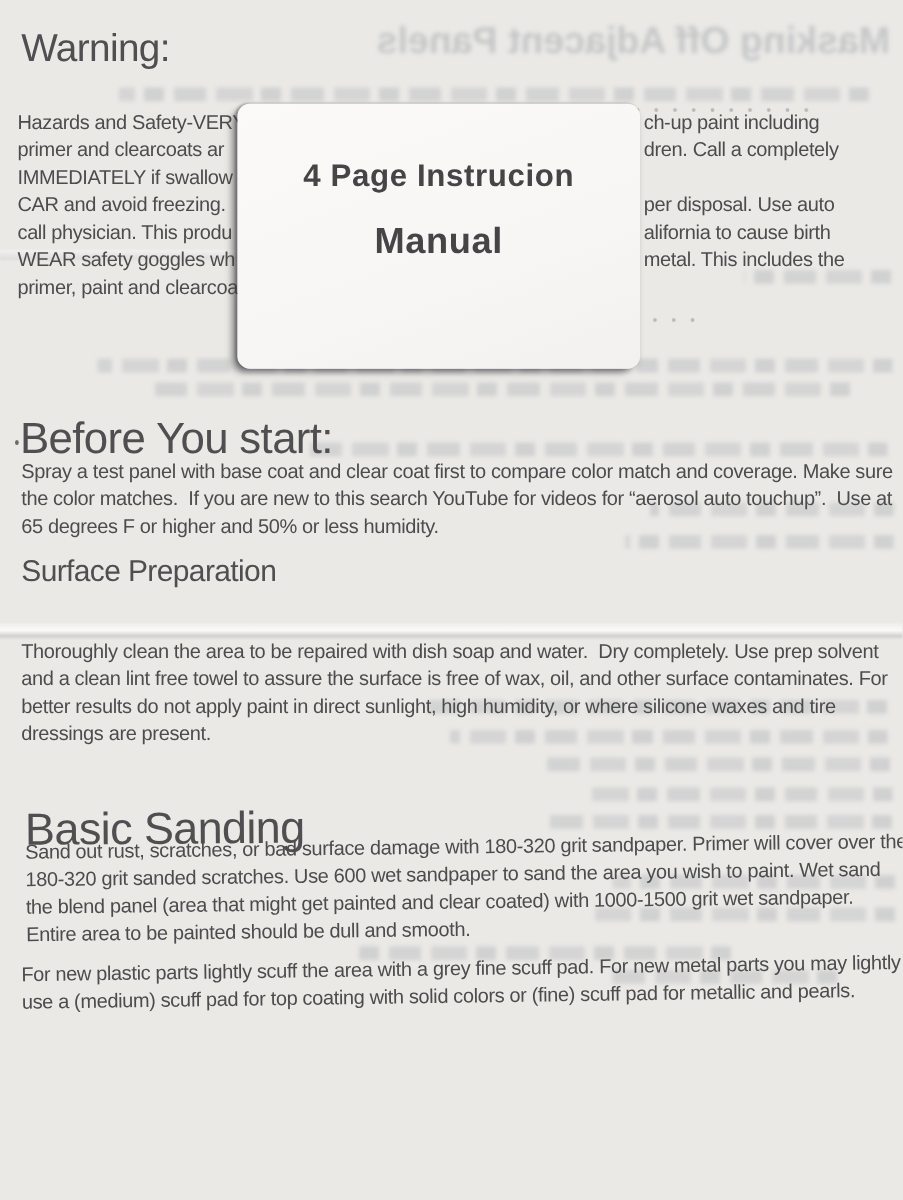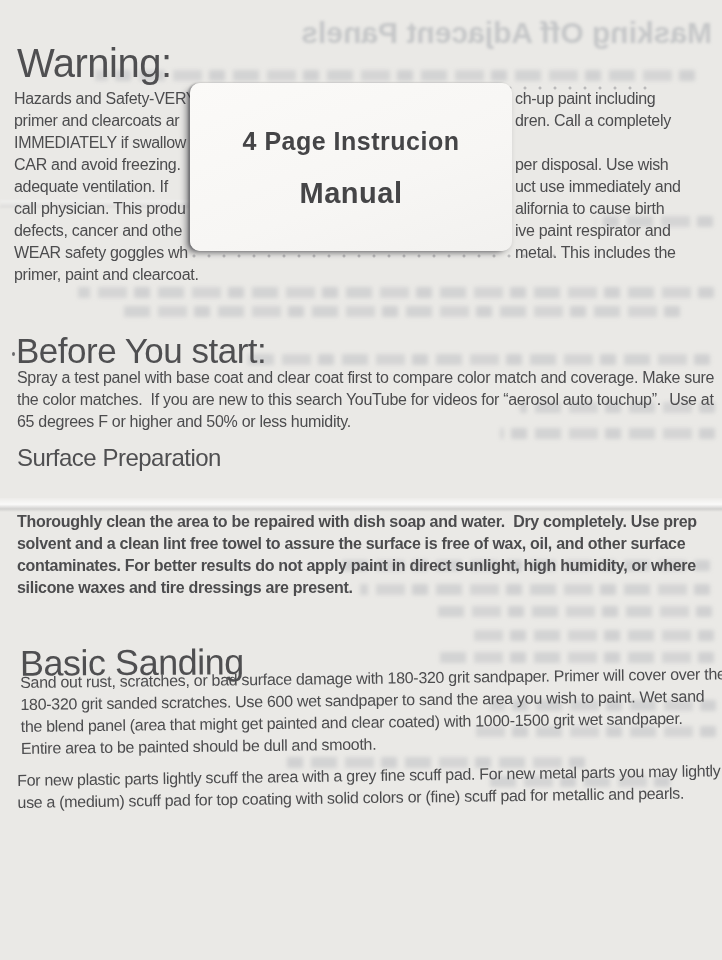--- a/index.html
+++ b/index.html
@@ -37,42 +37,42 @@
     position:absolute;left:0;top:498px;width:722px;height:14px;
     background:linear-gradient(180deg, rgba(255,255,255,0.15), rgba(255,255,255,0.75) 45%, rgba(120,120,125,0.22) 78%, transparent 100%);
   }
   .crease-top{
     position:absolute;left:0;top:200px;width:190px;height:8px;
     background:linear-gradient(180deg, rgba(255,255,255,0.4), rgba(130,130,135,0.12));
     filter:blur(1px);
   }
   
   .h{position:absolute;color:#4f4f51;font-weight:400;white-space:nowrap;letter-spacing:-0.5px;}
-  #h-warning{left:17px;top:14px;font-size:40px;text-align:right;}
+  #h-warning{left:17px;top:0;font-size:31px;text-align:right;}
   #h-before{left:16px;top:308px;font-size:35px;}
   #h-surface{left:17px;top:428px;font-size:24px;}
   #h-sanding{left:20px;top:618px;font-size:36px;transform:rotate(-0.4deg);}
   
   .para{
     position:absolute;color:#4c4c4e;font-size:16px;line-height:22px;
     letter-spacing:-0.3px;white-space:pre-wrap;width:706px;
   }
   #p-before{left:17px;top:367px;}
-  #p-surface{left:17px;top:511px;font-weight:bold;}
+  #p-surface{left:17px;top:511px;}
   #p-sanding1{left:20px;top:672px;transform:rotate(-0.7deg);transform-origin:0 0;}
   #p-sanding2{left:17px;top:770px;transform:rotate(-0.8deg);transform-origin:0 0;}
   .tiny-dot{position:absolute;left:12px;top:352px;width:3px;height:4px;background:#6a6a6c;border-radius:50%;}
   
   .warning-lines{position:absolute;left:14px;top:88px;width:706px;}
   .wline{position:relative;height:22px;font-size:16px;line-height:22px;letter-spacing:-0.3px;color:#4c4c4e;}
   .wline .lfrag{position:absolute;left:0;white-space:nowrap;}
   .wline .rfrag{position:absolute;left:501px;white-space:nowrap;}
   
   .sticker{
-    position:absolute;left:190px;top:83px;width:322px;height:168px;
+    position:absolute;left:190px;top:83px;width:322px;height:212px;
     background:linear-gradient(160deg,#fbfaf8 0%,#f7f6f4 60%,#f2f1ef 100%);
     border-radius:10px;z-index:5;
     box-shadow:-6px 4px 6px -2px rgba(60,60,66,0.55), -2px 0 2px rgba(60,60,66,0.35), 0 2px 4px rgba(0,0,0,0.10);
     text-align:center;color:#454547;font-weight:700;
   }
   .sticker .l1{margin-top:44px;font-size:25px;letter-spacing:0.5px;}
   .sticker .l2{margin-top:21px;font-size:29px;letter-spacing:0.5px;}
   
   .perf{
     position:absolute;height:5px;opacity:0.8;
@@ -119,33 +119,25 @@
       </div>
     <div class="wline">
         <span class="lfrag">primer and clearcoats ar</span>
         <span class="rfrag">dren. Call a completely</span>
       </div>
     <div class="wline">
         <span class="lfrag">IMMEDIATELY if swallow</span>
       </div>
     <div class="wline">
         <span class="lfrag">CAR and avoid freezing.</span>
-        <span class="rfrag">per disposal. Use wish</span>
-      </div>
-    <div class="wline">
-        <span class="lfrag">adequate ventilation. If</span>
-        <span class="rfrag">uct use immediately and</span>
+        <span class="rfrag">per disposal. Use auto</span>
       </div>
     <div class="wline">
         <span class="lfrag">call physician. This produ</span>
         <span class="rfrag">alifornia to cause birth</span>
-      </div>
-    <div class="wline">
-        <span class="lfrag">defects, cancer and othe</span>
-        <span class="rfrag">ive paint respirator and</span>
       </div>
     <div class="wline">
         <span class="lfrag">WEAR safety goggles wh</span>
         <span class="rfrag">metal. This includes the</span>
       </div>
     <div class="wline">
         <span class="lfrag">primer, paint and clearcoat.</span>
         <span class="rfrag"></span>
       </div>
   </div>

